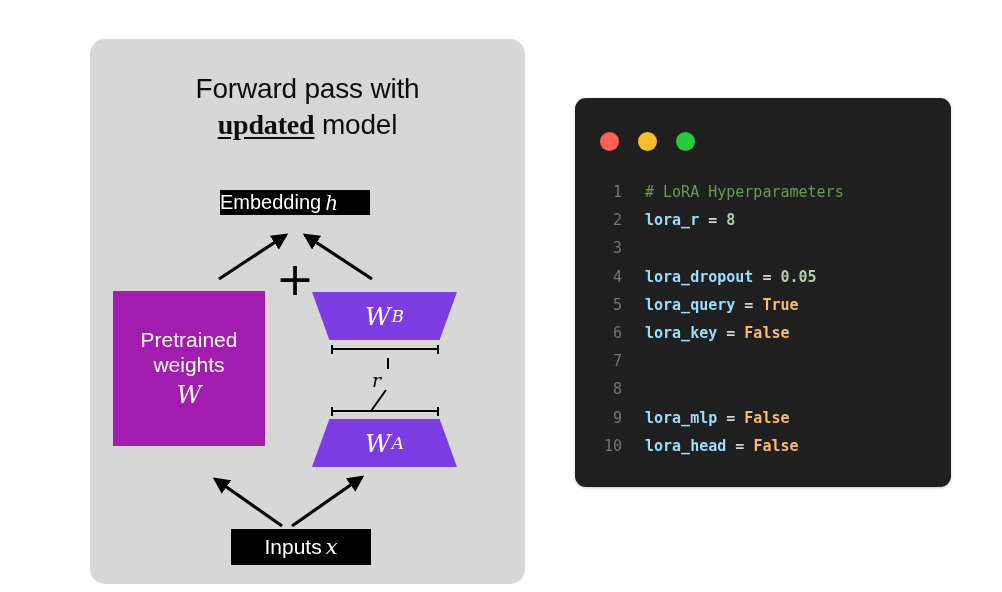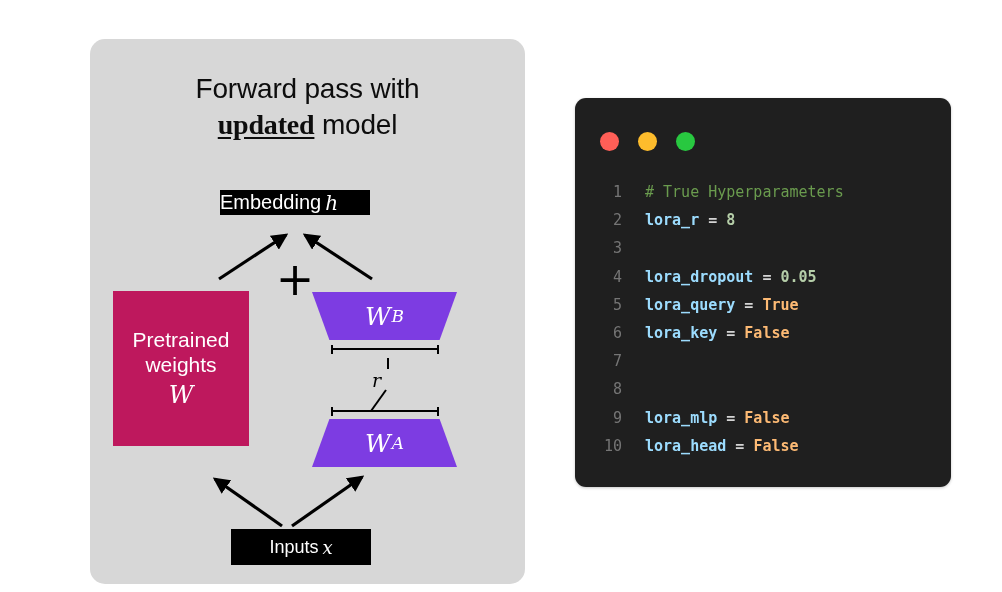--- a/index.html
+++ b/index.html
@@ -86,23 +86,23 @@
     left: 0; top: 0;
     width: 435px; height: 545px;
     overflow: visible;
   }
 
   
   #pretrained-box {
     position: absolute;
     left: 23px;
     top: 252px;
-    width: 136px;
+    width: 152px;
     height: 155px;
-    background: #be185d;
+    background: #a21caf;
     color: #ffffff;
     display: flex;
     flex-direction: column;
     align-items: center;
     justify-content: center;
     font-size: 21px;
     line-height: 1.22;
     text-align: center;
   }
   #pretrained-box .wsym {
@@ -188,21 +188,21 @@
     position: absolute;
     left: 141px;
     top: 490px;
     width: 140px;
     height: 36px;
     background: #000000;
     color: #ffffff;
     display: flex;
     align-items: center;
     justify-content: center;
-    font-size: 18px;
+    font-size: 21px;
     white-space: nowrap;
   }
 
   
   #code-window {
     position: absolute;
     left: 575px;
     top: 98px;
     width: 376px;
     height: 389px;
@@ -318,21 +318,21 @@
   </div>
 </div>
 
 <div id="code-window">
   <div id="window-controls">
     <span class="ctl-dot" style="background: rgb(255, 95, 87);"></span>
     <span class="ctl-dot" style="background: rgb(253, 188, 44);"></span>
     <span class="ctl-dot" style="background: rgb(40, 200, 64);"></span>
   </div>
   <div id="code-body">
-      <div class="code-line"><span class="ln">1</span><span class="code-text"><span class="tok-comment"># True Hyperparameters</span></span></div>
+      <div class="code-line"><span class="ln">1</span><span class="code-text"><span class="tok-comment"># LoRA Hyperparameters</span></span></div>
       <div class="code-line"><span class="ln">2</span><span class="code-text"><span class="tok-var">lora_r</span><span class="tok-op"> = </span><span class="tok-num">8</span></span></div>
       <div class="code-line"><span class="ln">3</span></div>
       <div class="code-line"><span class="ln">4</span><span class="code-text"><span class="tok-var">lora_dropout</span><span class="tok-op"> = </span><span class="tok-num">0.05</span></span></div>
       <div class="code-line"><span class="ln">5</span><span class="code-text"><span class="tok-var">lora_query</span><span class="tok-op"> = </span><span class="tok-bool">True</span></span></div>
       <div class="code-line"><span class="ln">6</span><span class="code-text"><span class="tok-var">lora_key</span><span class="tok-op"> = </span><span class="tok-bool">False</span></span></div>
       <div class="code-line"><span class="ln">7</span></div>
       <div class="code-line"><span class="ln">8</span></div>
       <div class="code-line"><span class="ln">9</span><span class="code-text"><span class="tok-var">lora_mlp</span><span class="tok-op"> = </span><span class="tok-bool">False</span></span></div>
       <div class="code-line"><span class="ln">10</span><span class="code-text"><span class="tok-var">lora_head</span><span class="tok-op"> = </span><span class="tok-bool">False</span></span></div>
     </div>

